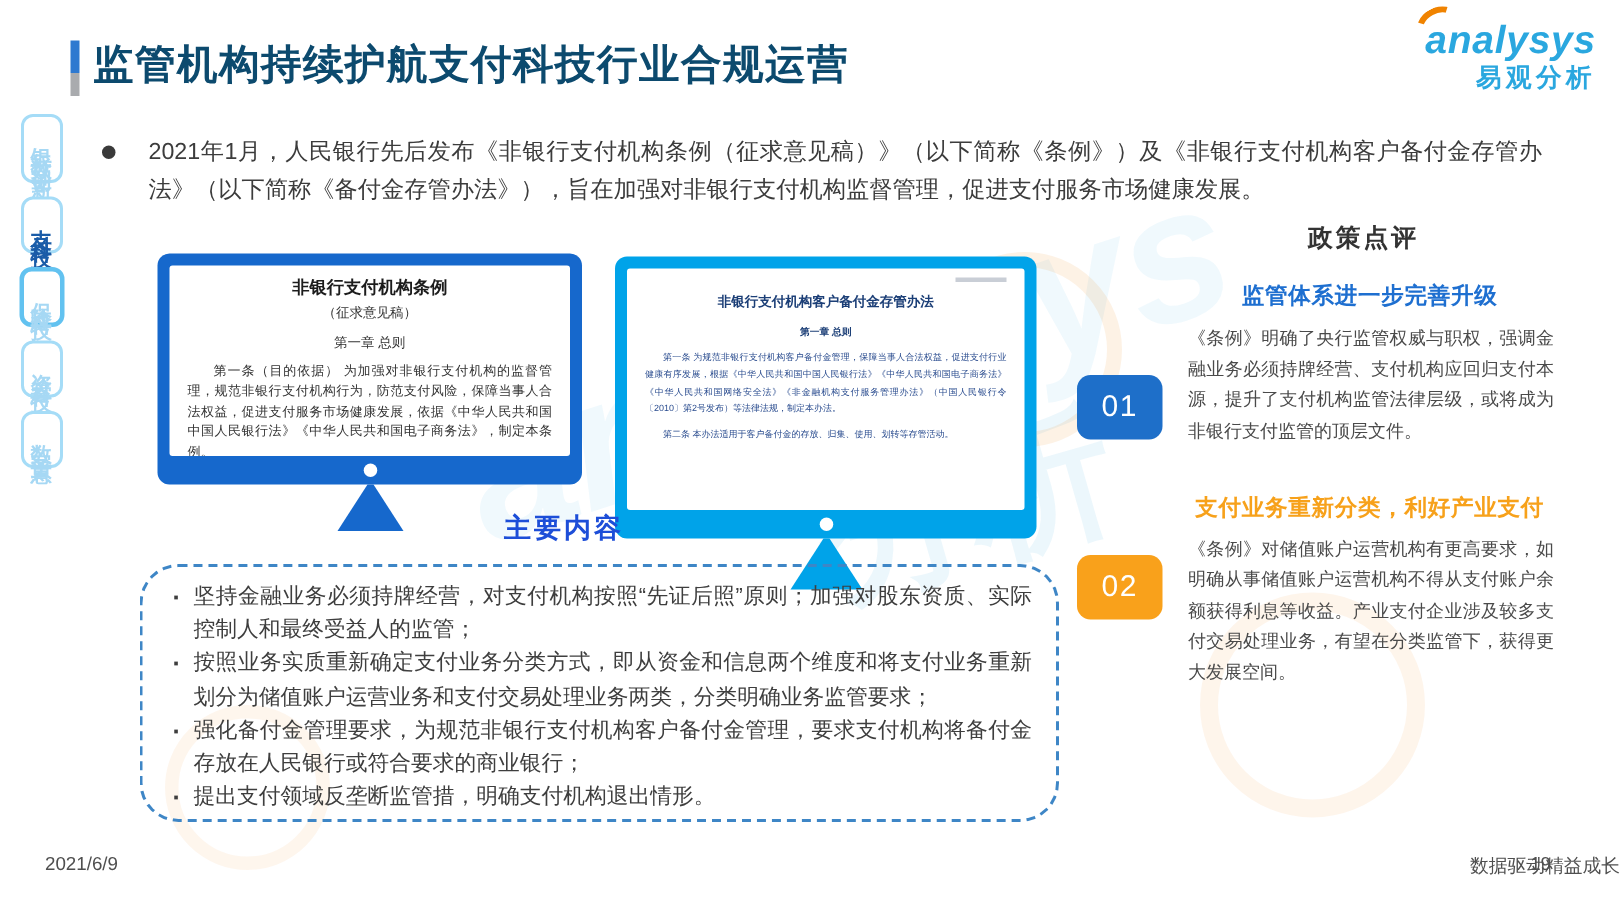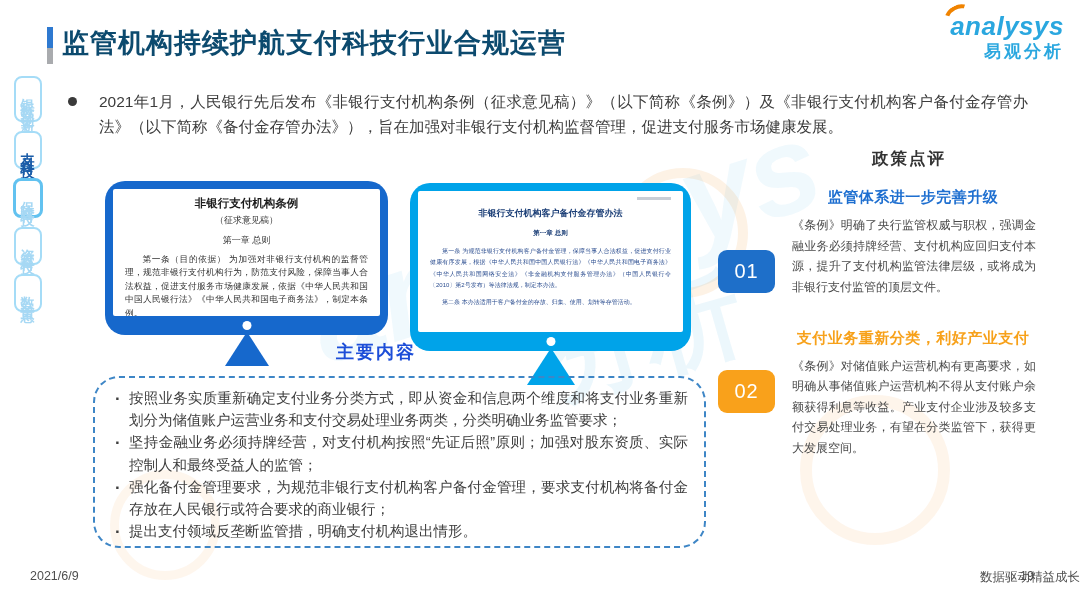--- a/index.html
+++ b/index.html
@@ -36,23 +36,23 @@
 
   
   .intro { position:absolute; left:68px; top:90px; width:960px; display:flex; gap:22px; }
   .intro-dot { flex:0 0 auto; width:9px; height:9px; border-radius:50%; background:#3a3a3a; margin-top:7px; }
   .intro-text { font-size:15.5px; color:#3c3c3c; line-height:1.6; text-align:justify; }
 
   
   .monitor { position:absolute; }
   .monitor-1 { left:105px; top:169px; width:283px; }
   .monitor-2 { left:410px; top:171px; width:281px; }
-  .m-frame { position:relative; border-radius:20px; padding:8px 8px 19px;margin-top:12px; }
+  .m-frame { position:relative; border-radius:8px; padding:8px 8px 19px; }
   .monitor-1 .m-frame { background:#1668cc; height:154px; }
-  .monitor-2 .m-frame { background:#00a3e9; height:168px; }
+  .monitor-2 .m-frame { background:#00a3e9; height:188px; }
   .m-dot { position:absolute; bottom:5px; left:50%; transform:translateX(-50%); width:9px; height:9px; border-radius:50%; background:#fff; }
   .m-doc { background:#fff; height:100%; overflow:hidden; border-radius:2px; }
   .monitor-1 .m-doc { padding:7px 12px; }
   .monitor-2 .m-doc { padding:4px 12px 6px; }
   .m-stand { height:0; margin:0 auto; }
   .monitor-1 .m-stand { width:44px; border-left:20px solid transparent; border-right:20px solid transparent; border-bottom:31px solid #1668cc; }
   .monitor-2 .m-stand { width:48px; border-left:22px solid transparent; border-right:22px solid transparent; border-bottom:34px solid #00a3e9; }
   .doc1-title { text-align:center; font-size:11.5px; font-weight:bold; color:#1c1c1c; }
   .doc1-sub { text-align:center; font-size:9px; color:#333; margin-top:3px; }
   .doc1-chap { text-align:center; font-size:9px; color:#333; margin-top:7px; }
@@ -147,22 +147,22 @@
         <div class="doc2-body2">第二条  本办法适用于客户备付金的存放、归集、使用、划转等存管活动。</div>
       </div>
       <span class="m-dot"></span>
     </div>
     <div class="m-stand"></div>
   </div>
 
   <div class="main-label">主要内容</div>
   <div class="dashed-box">
     <ul>
+      <li>坚持金融业务必须持牌经营，对支付机构按照“先证后照”原则；加强对股东资质、实际控制人和最终受益人的监管；</li>
       <li>按照业务实质重新确定支付业务分类方式，即从资金和信息两个维度和将支付业务重新划分为储值账户运营业务和支付交易处理业务两类，分类明确业务监管要求；</li>
-      <li>坚持金融业务必须持牌经营，对支付机构按照“先证后照”原则；加强对股东资质、实际控制人和最终受益人的监管；</li>
       <li>强化备付金管理要求，为规范非银行支付机构客户备付金管理，要求支付机构将备付金存放在人民银行或符合要求的商业银行；</li>
       <li>提出支付领域反垄断监管措，明确支付机构退出情形。</li>
     </ul>
   </div>
 
   <div class="policy">
     <div class="policy-heading">政策点评</div>
 
     <div class="sec sec-1">
       <div class="badge">01</div>

